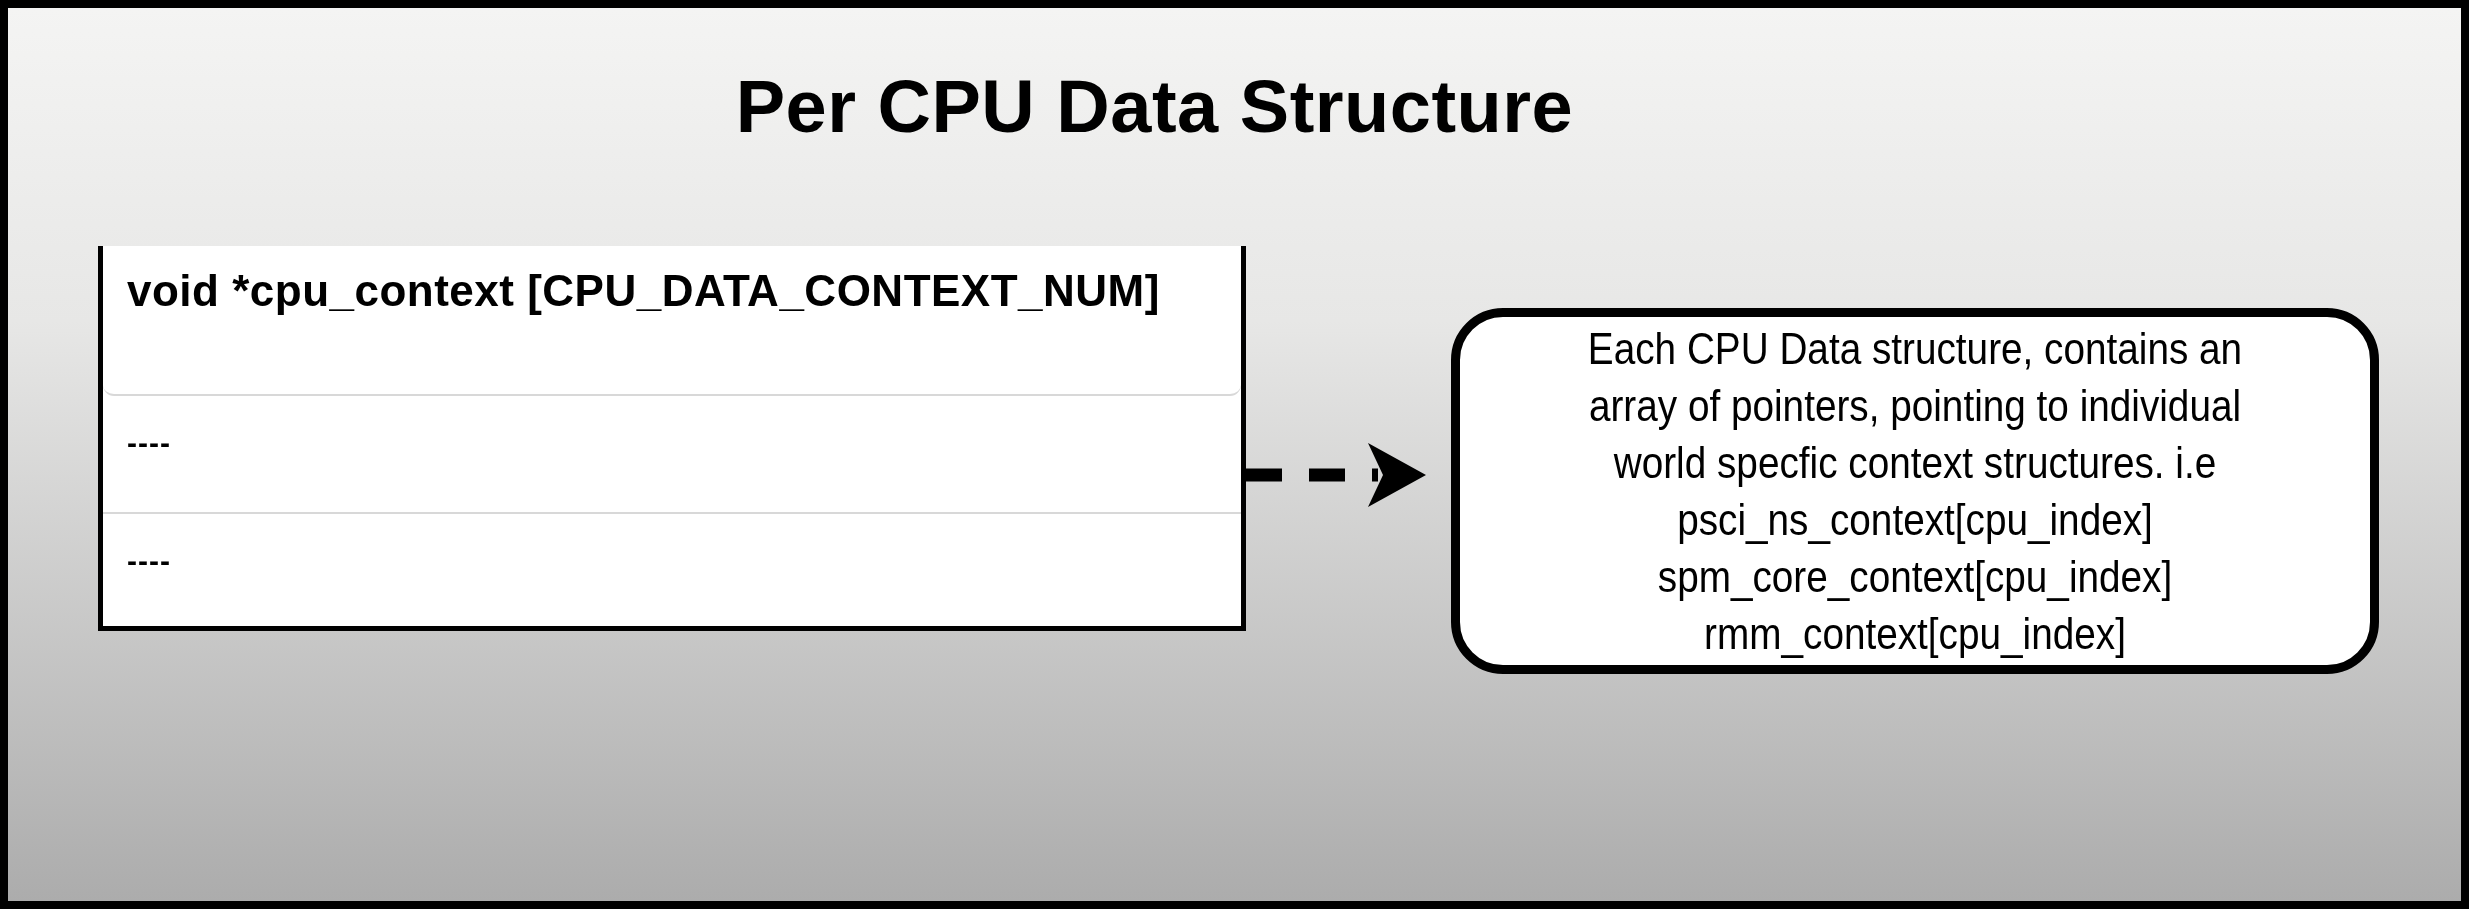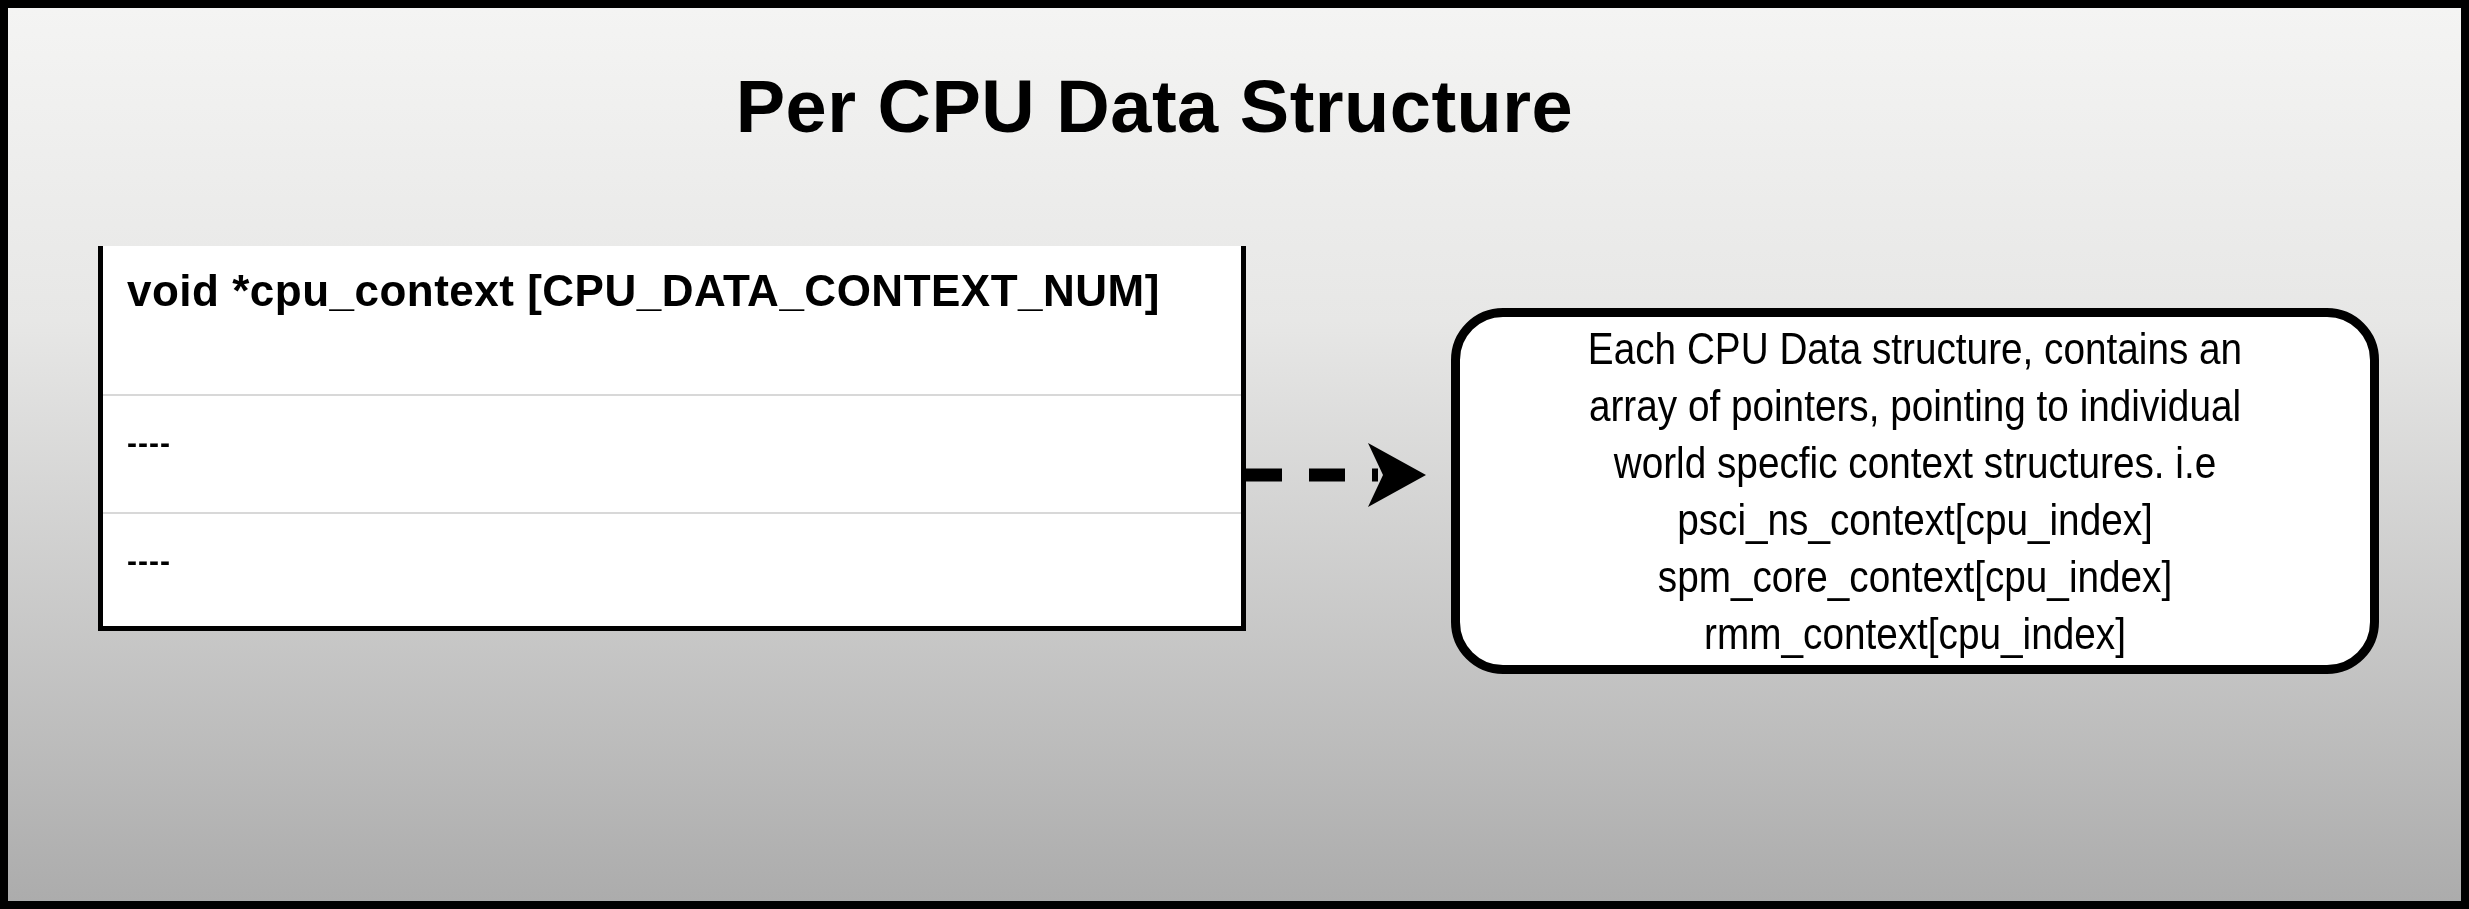--- a/index.html
+++ b/index.html
@@ -61,20 +61,21 @@
     white-space: nowrap;
     overflow: hidden;
   }
   .row-main {
     height: 150px;
     padding: 20px 20px 0 24px;
     font-size: 44px;
     font-weight: 700;
     border-bottom: 2px solid #d8d8d8;
     letter-spacing: 0.5px;
+    border-radius: 11px;
   }
   .row-dash {
     height: 118px;
     padding: 30px 0 0 24px;
     font-size: 30px;
     font-weight: 700;
     letter-spacing: 1px;
   }
   .row-dash.mid { border-bottom: 2px solid #d8d8d8; }
   .row-dash.last { height: 112px; border-bottom: none; }

